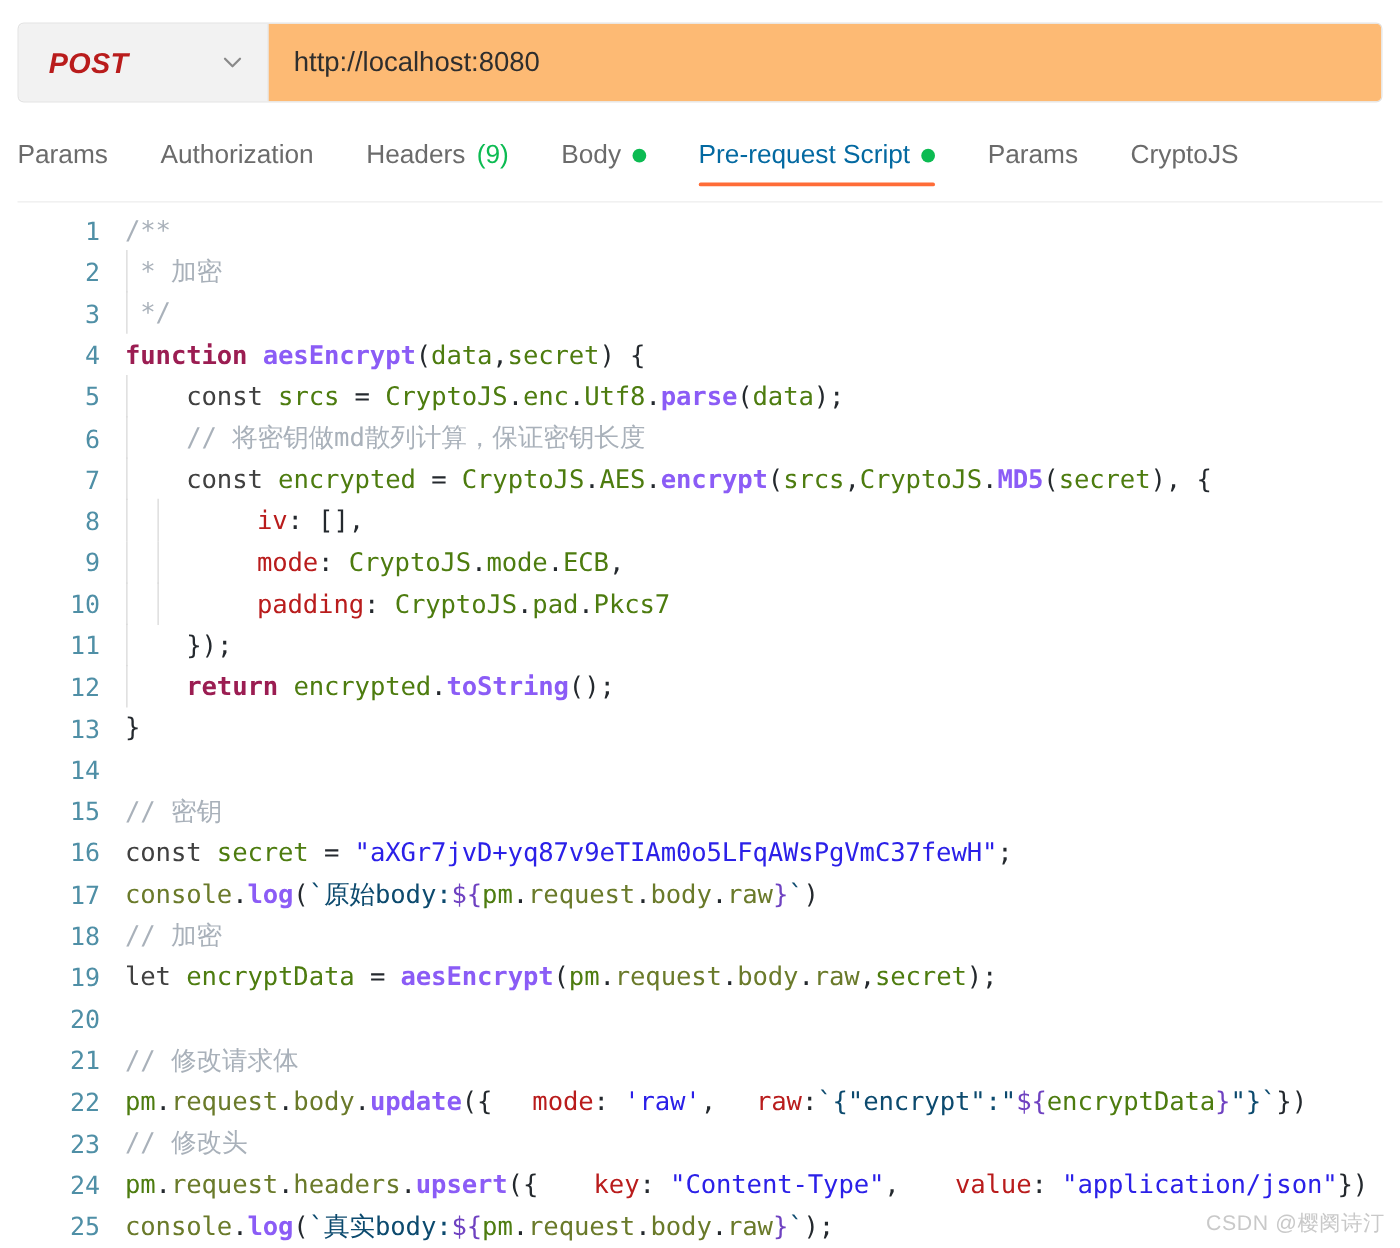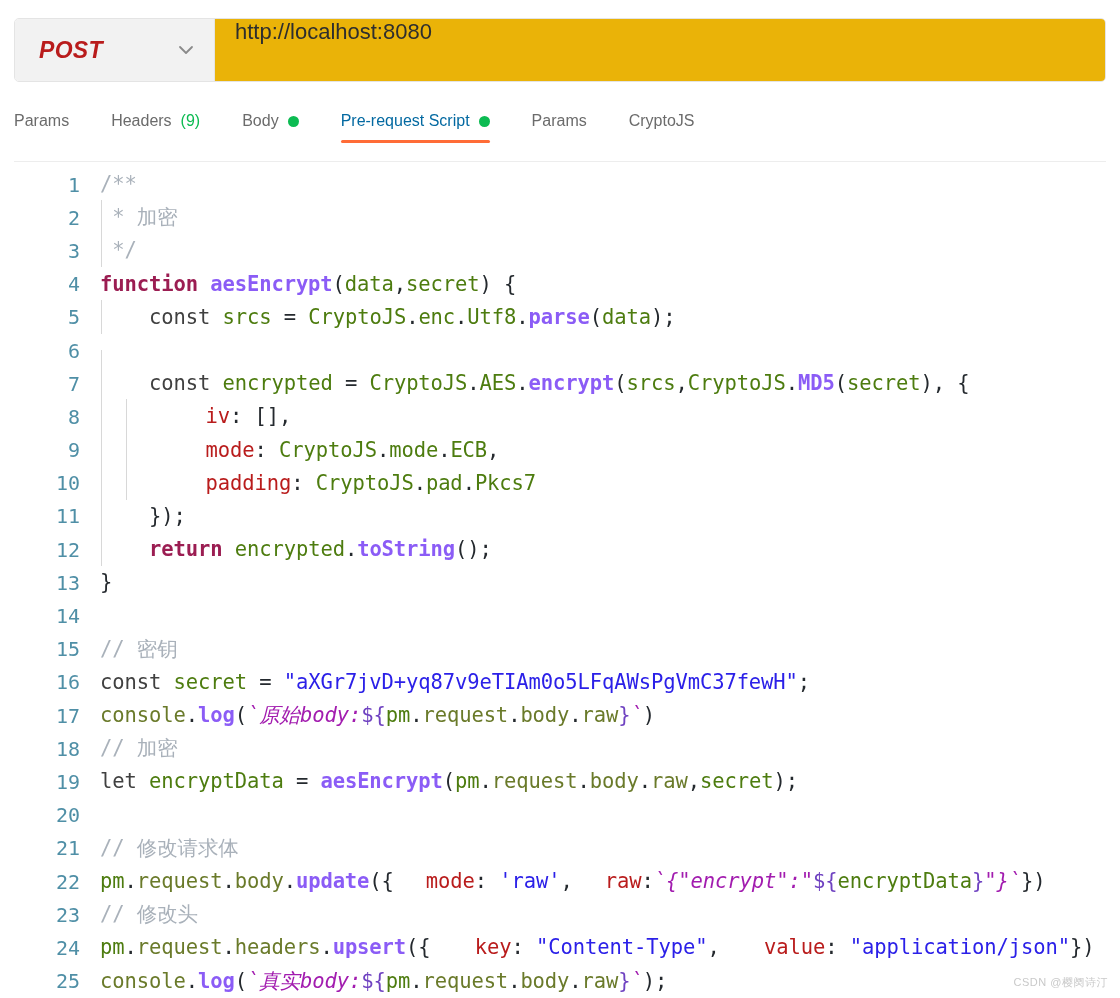--- a/index.html
+++ b/index.html
@@ -45,44 +45,44 @@
     font-style: italic;
   }
   .chev {
     width: 20px; height: 20px;
     display: block;
     flex: 0 0 20px;
   }
   .url-field {
     flex: 1;
     display: flex;
-    align-items: flex-start;
+    align-items: center;
     padding: 0 20px 0 20px;
-    background: #eab308;
+    background: #fdba74;
   }
   .url-text {
     font-size: 22px;
     color: #2e2e2e;
     font-family: "Liberation Sans", sans-serif;
   }
 
   
   .tabs {
     position: absolute;
     left: 14px; top: 104px;
     width: 1092px; height: 58px;
     display: flex;
     align-items: flex-start;
     border-bottom: 1px solid #ededed;
   }
   .tab {
     position: relative;
     padding: 8px 0 18px 0;
     margin-right: 42px;
-    font-size: 16px;
+    font-size: 21px;
     color: #6b6b6b;
     white-space: nowrap;
     cursor: pointer;
     display: flex;
     align-items: center;
     gap: 9px;
   }
   .tab.active { color: #0369a1; }
   .tab.active::after {
     content: "";
@@ -146,30 +146,30 @@
   .g2 { left: 25.5px; }
 
   
   .c-cmt   { color: #a9b1ba; }
   .c-kw    { color: #9b1d52; font-weight: bold; }
   .c-kw2   { color: #404040; }
   .c-var   { color: #4d7c0f; }
   .c-prop  { color: #6a7a2a; }
   .c-fn    { color: #8b5cf6; font-weight: bold; }
   .c-str   { color: #2b20e8; }
-  .c-tpl   { color: #a21caf; font-style: italic; }
+  .c-tpl   { color: #0c4a6e; }
   .c-punc  { color: #24292e; }
   .c-key   { color: #b91c1c; margin-left: 32px; }
   .c-brace { color: #6f42c1; }
 
   
   .watermark {
     position: absolute;
     right: 12px; bottom: 8px;
-    font-size: 11px;
+    font-size: 17px;
     color: #c9c9c9;
     font-family: "Liberation Sans", sans-serif;
     letter-spacing: .5px;
   }
 </style>
 </head>
 <body>
 
 <div class="app">
 
@@ -185,20 +185,23 @@
     <div class="url-field">
       <span class="url-text" title="Enter request URL">http://localhost:8080</span>
     </div>
   </div>
 
   <div class="tabs">
       <div class="tab">
         <span>Params</span>
       </div>
       <div class="tab">
+        <span>Authorization</span>
+      </div>
+      <div class="tab">
         <span>Headers</span>
         <span class="count">(9)</span>
       </div>
       <div class="tab">
         <span>Body</span>
         <span class="dot"></span>
       </div>
       <div class="tab active">
         <span>Pre-request Script</span>
         <span class="dot"></span>
@@ -210,21 +213,21 @@
         <span>CryptoJS</span>
       </div>
     </div>
 
   <div class="editor">
       <div class="code-row"><div class="gutter">1</div><div class="codetext"><span class="c-cmt">/**</span></div></div>
       <div class="code-row"><div class="gutter">2</div><div class="codetext"><span class="guide g1"></span><span class="c-cmt"> * 加密</span></div></div>
       <div class="code-row"><div class="gutter">3</div><div class="codetext"><span class="guide g1"></span><span class="c-cmt"> */</span></div></div>
       <div class="code-row"><div class="gutter">4</div><div class="codetext"><span class="c-kw">function</span><span class="c-punc"> </span><span class="c-fn">aesEncrypt</span><span class="c-punc">(</span><span class="c-var">data</span><span class="c-punc">,</span><span class="c-var">secret</span><span class="c-punc">)</span><span class="c-punc"> </span><span class="c-punc">{</span></div></div>
       <div class="code-row"><div class="gutter">5</div><div class="codetext"><span class="guide g1"></span><span class="c-punc"> </span><span class="c-punc"> </span><span class="c-punc"> </span><span class="c-punc"> </span><span class="c-kw2">const</span><span class="c-punc"> </span><span class="c-var">srcs</span><span class="c-punc"> </span><span class="c-punc">=</span><span class="c-punc"> </span><span class="c-var">CryptoJS</span><span class="c-punc">.</span><span class="c-var">enc</span><span class="c-punc">.</span><span class="c-var">Utf8</span><span class="c-punc">.</span><span class="c-fn">parse</span><span class="c-punc">(</span><span class="c-var">data</span><span class="c-punc">)</span><span class="c-punc">;</span></div></div>
-      <div class="code-row"><div class="gutter">6</div><div class="codetext"><span class="guide g1"></span></div></div>
+      <div class="code-row"><div class="gutter">6</div><div class="codetext"><span class="guide g1"></span><span class="c-cmt">    // 将密钥做md散列计算，保证密钥长度</span></div></div>
       <div class="code-row"><div class="gutter">7</div><div class="codetext"><span class="guide g1"></span><span class="c-punc"> </span><span class="c-punc"> </span><span class="c-punc"> </span><span class="c-punc"> </span><span class="c-kw2">const</span><span class="c-punc"> </span><span class="c-var">encrypted</span><span class="c-punc"> </span><span class="c-punc">=</span><span class="c-punc"> </span><span class="c-var">CryptoJS</span><span class="c-punc">.</span><span class="c-var">AES</span><span class="c-punc">.</span><span class="c-fn">encrypt</span><span class="c-punc">(</span><span class="c-var">srcs</span><span class="c-punc">,</span><span class="c-var">CryptoJS</span><span class="c-punc">.</span><span class="c-fn">MD5</span><span class="c-punc">(</span><span class="c-var">secret</span><span class="c-punc">)</span><span class="c-punc">,</span><span class="c-punc"> </span><span class="c-punc">{</span></div></div>
       <div class="code-row"><div class="gutter">8</div><div class="codetext"><span class="guide g1"></span><span class="guide g2"></span><span class="c-punc"> </span><span class="c-punc"> </span><span class="c-punc"> </span><span class="c-punc"> </span><span class="c-punc"> </span><span class="c-punc"> </span><span class="c-key">iv</span><span class="c-punc">:</span><span class="c-punc"> </span><span class="c-punc">[</span><span class="c-punc">]</span><span class="c-punc">,</span></div></div>
       <div class="code-row"><div class="gutter">9</div><div class="codetext"><span class="guide g1"></span><span class="guide g2"></span><span class="c-punc"> </span><span class="c-punc"> </span><span class="c-punc"> </span><span class="c-punc"> </span><span class="c-punc"> </span><span class="c-punc"> </span><span class="c-key">mode</span><span class="c-punc">:</span><span class="c-punc"> </span><span class="c-var">CryptoJS</span><span class="c-punc">.</span><span class="c-var">mode</span><span class="c-punc">.</span><span class="c-var">ECB</span><span class="c-punc">,</span></div></div>
       <div class="code-row"><div class="gutter">10</div><div class="codetext"><span class="guide g1"></span><span class="guide g2"></span><span class="c-punc"> </span><span class="c-punc"> </span><span class="c-punc"> </span><span class="c-punc"> </span><span class="c-punc"> </span><span class="c-punc"> </span><span class="c-key">padding</span><span class="c-punc">:</span><span class="c-punc"> </span><span class="c-var">CryptoJS</span><span class="c-punc">.</span><span class="c-var">pad</span><span class="c-punc">.</span><span class="c-var">Pkcs7</span></div></div>
       <div class="code-row"><div class="gutter">11</div><div class="codetext"><span class="guide g1"></span><span class="c-punc"> </span><span class="c-punc"> </span><span class="c-punc"> </span><span class="c-punc"> </span><span class="c-punc">}</span><span class="c-punc">)</span><span class="c-punc">;</span></div></div>
       <div class="code-row"><div class="gutter">12</div><div class="codetext"><span class="guide g1"></span><span class="c-punc"> </span><span class="c-punc"> </span><span class="c-punc"> </span><span class="c-punc"> </span><span class="c-kw">return</span><span class="c-punc"> </span><span class="c-var">encrypted</span><span class="c-punc">.</span><span class="c-fn">toString</span><span class="c-punc">(</span><span class="c-punc">)</span><span class="c-punc">;</span></div></div>
       <div class="code-row"><div class="gutter">13</div><div class="codetext"><span class="c-punc">}</span></div></div>
       <div class="code-row"><div class="gutter">14</div><div class="codetext"></div></div>
       <div class="code-row"><div class="gutter">15</div><div class="codetext"><span class="c-cmt">// 密钥</span></div></div>
       <div class="code-row"><div class="gutter">16</div><div class="codetext"><span class="c-kw2">const</span><span class="c-punc"> </span><span class="c-var">secret</span><span class="c-punc"> </span><span class="c-punc">=</span><span class="c-punc"> </span><span class="c-str">"aXGr7jvD+yq87v9eTIAm0o5LFqAWsPgVmC37fewH"</span><span class="c-punc">;</span></div></div>

